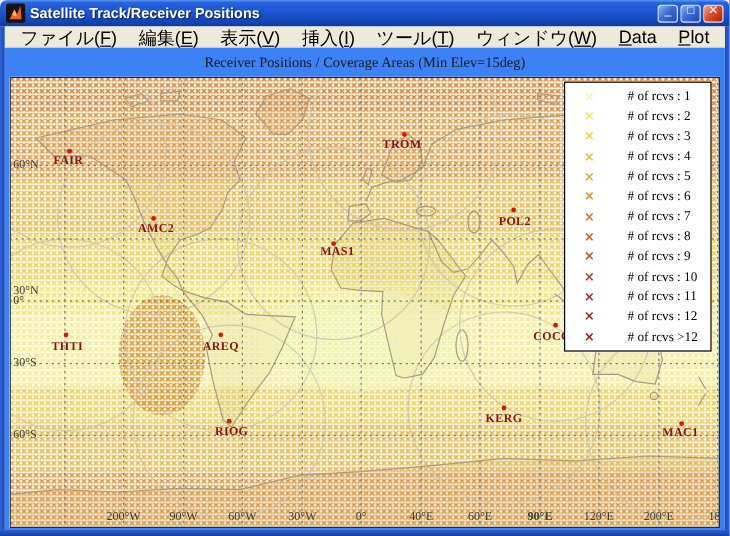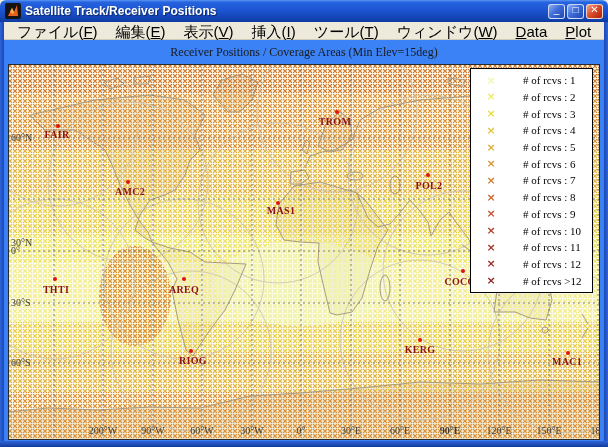--- a/index.html
+++ b/index.html
@@ -202,25 +202,25 @@
         <rect x="0.5" y="0.5" width="591" height="375" fill="none" stroke="#2a2a2a" stroke-width="1"></rect>
       </svg>
 
       <div id="ticks">
           <div class="xtick" style="left: 58px; top: 361px; margin-top: 28px;">150°W</div>
           <div class="xtick" style="left: 95px; top: 361px;">200°W</div>
           <div class="xtick" style="left: 145px; top: 361px;">90°W</div>
           <div class="xtick" style="left: 194px; top: 361px;">60°W</div>
           <div class="xtick" style="left: 244px; top: 361px;">30°W</div>
           <div class="xtick" style="left: 293px; top: 361px;">0°</div>
-          <div class="xtick" style="left: 343px; top: 361px;">30°E</div>
+          <div class="xtick" style="left: 343px; top: 361px;">40°E</div>
           <div class="xtick" style="left: 392px; top: 361px;">60°E</div>
           <div class="xtick" style="left: 442px; top: 361px; font-weight: bold;">90°E</div>
           <div class="xtick" style="left: 491px; top: 361px;">120°E</div>
-          <div class="xtick" style="left: 541px; top: 361px;">150°E</div>
+          <div class="xtick" style="left: 541px; top: 361px;">200°E</div>
           <div class="xtick" style="left: 590px; top: 361px;">180</div>
           <div class="ytick" style="left: 3px; top: 68px;">60°N</div>
           <div class="ytick" style="left: 3px; top: 129px; margin-top: 44px;">30°N</div>
           <div class="ytick" style="left: 3px; top: 181px;">0°</div>
           <div class="ytick" style="left: 3px; top: 233px;">30°S</div>
           <div class="ytick" style="left: 3px; top: 293px;">60°S</div>
         </div>
       <div id="stations">
           <div class="station-dot" style="left: 48px; top: 60px;"></div>
           <div class="station-label" style="left: 49px; top: 70px;">FAIR</div>

